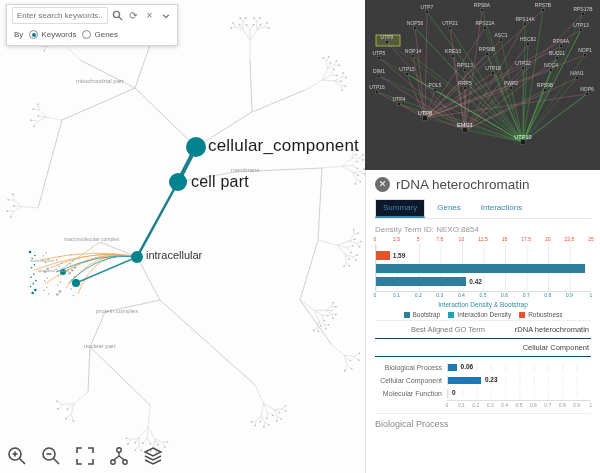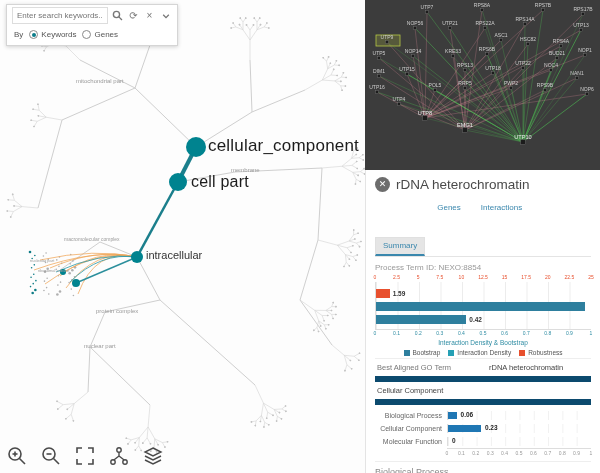--- a/index.html
+++ b/index.html
@@ -30,21 +30,21 @@
   
   .network-panel { position:absolute; left:365px; top:0; width:235px; height:170px; background:#3c3c3c; overflow:hidden; }
 
   
   .details-panel { position:absolute; left:365px; top:170px; width:235px; height:303px; background:#fff; border-left:1px solid #e4e4e4; padding:7px 9px 0 9px; overflow:hidden; }
   .details-header { display:flex; align-items:center; gap:6px; }
   .close-btn { width:15px; height:15px; border-radius:50%; background:#6d6d6d; color:#fff; font-size:9px; line-height:15px; text-align:center; cursor:pointer; flex:0 0 auto; }
   .details-title { font-size:13.5px; color:#4a4a4a; font-weight:400; }
   .tabs { display:flex; gap:4px; margin:7px 0 0; border-bottom:1px solid #e4e4e4; padding-bottom:0; }
   .tab { font-size:8px; color:#3a87ad; padding:3px 7px 4px; cursor:pointer; border:1px solid transparent; }
-  .tab.active { border:1px solid #e0e0e0; border-bottom:2px solid #3a87ad; background:#e5e5e5;margin-top:38px; }
+  .tab.active { border:1px solid #e0e0e0; border-bottom:2px solid #3a87ad; background:#0f172a; }
   .term-id { font-size:8px; color:#999; margin:6px 0 2px; }
   .sec-title { font-size:9px; color:#8a8a8a; margin:5px 0 3px; }
   .sec-title.rule { border-top:1px solid #eee; padding-top:5px; }
 
   
   #rob-chart { position:relative; }
   .axis { position:relative; height:8px; }
   .axis span { position:absolute; transform:translateX(-50%); font-size:5px; }
   .axis.top span { color:#e8502e; }
   .axis.bot span { color:#2e8ca3; }
@@ -53,21 +53,21 @@
   .rob-row { display:flex; align-items:center; height:10px; margin:3px 0; }
   .rob-bar { height:9px; }
   .rob-val { font-size:6.5px; color:#333; font-weight:bold; margin-left:3px; }
   .axis-caption { text-align:center; font-size:6.5px; color:#2e8ca3; margin-top:1px; }
   .legend { display:flex; gap:8px; justify-content:center; margin:3px 0 1px; }
   .legend-item { display:flex; align-items:center; gap:3px; font-size:6.5px; color:#555; }
   .legend-swatch { width:6px; height:6px; display:inline-block; }
 
   
   .go-table { border-top:1px solid #eee; margin-top:2px; }
-  .go-row { display:flex; border-bottom:6px solid #0c4a6e; }
+  .go-row { display:flex; border-bottom:1px solid #0c4a6e;text-align:right; }
   .go-key { flex:0 0 112px; font-size:7.5px; color:#777; padding:4px 2px; }
   .go-val { flex:1; font-size:7.5px; color:#444; padding:4px 2px; }
 
   
   #align-chart { margin-top:4px; }
   .al-row { display:flex; align-items:center; height:13px; }
   .al-lbl { flex:0 0 72px; font-size:7px; color:#666; text-align:right; padding-right:5px; }
   .al-barzone { flex:1; position:relative; height:9px;
     background-image:linear-gradient(to right,#f0f0f0 1px,transparent 1px); background-size:10% 100%; border-left:1px solid #ddd; }
   .al-bar { position:absolute; left:0; top:1px; height:7px; background:#1f77b4; }
@@ -940,21 +940,21 @@
       <span class="close-btn">✕</span>
       <span class="details-title">rDNA heterochromatin</span>
     </div>
 
     <div class="tabs">
       <span class="tab active">Summary</span>
       <span class="tab">Genes</span>
       <span class="tab">Interactions</span>
     </div>
 
-    <div class="term-id">Process Term ID: NEXO:8854</div>
+    <div class="term-id">Density Term ID: NEXO:8854</div>
 
 
     <div id="rob-chart">
       <div class="axis top" id="rob-axis-top">
           <span style="left: 0%;">0</span>
           <span style="left: 10%;">2.5</span>
           <span style="left: 20%;">5</span>
           <span style="left: 30%;">7.5</span>
           <span style="left: 40%;">10</span>
           <span style="left: 50%;">12.5</span>

